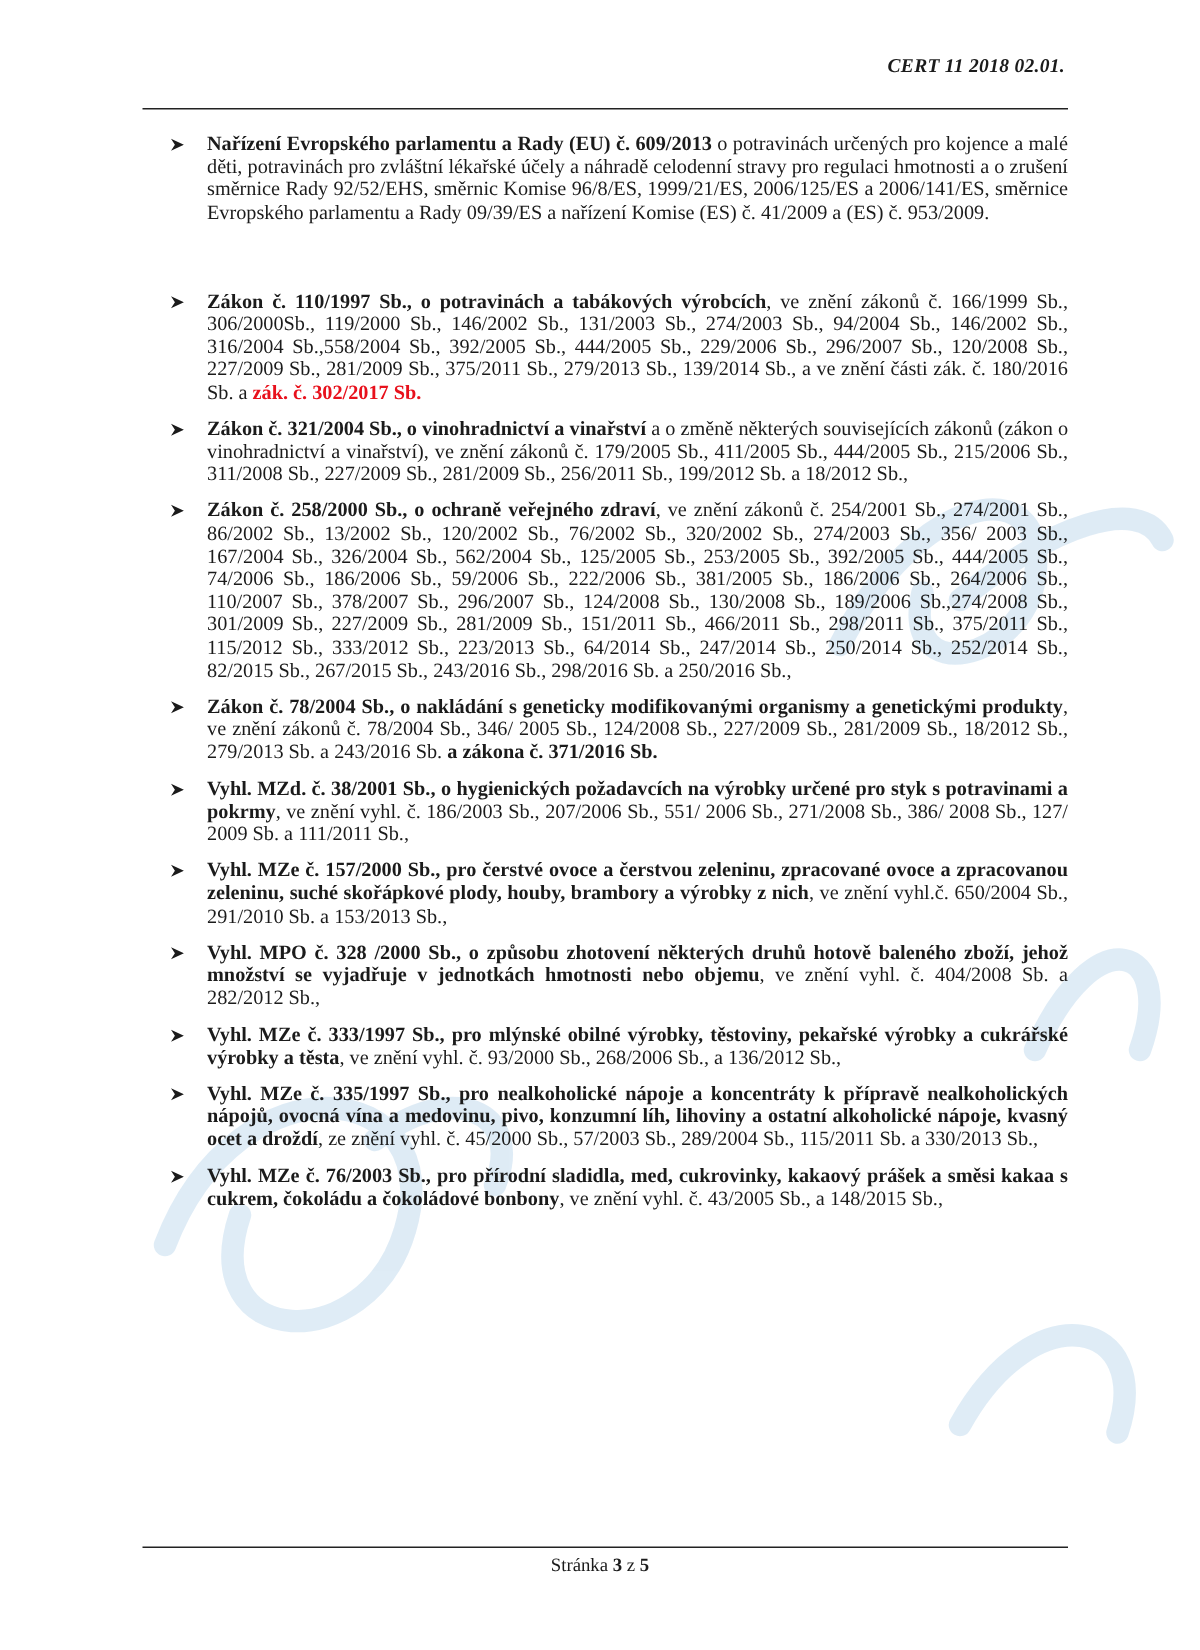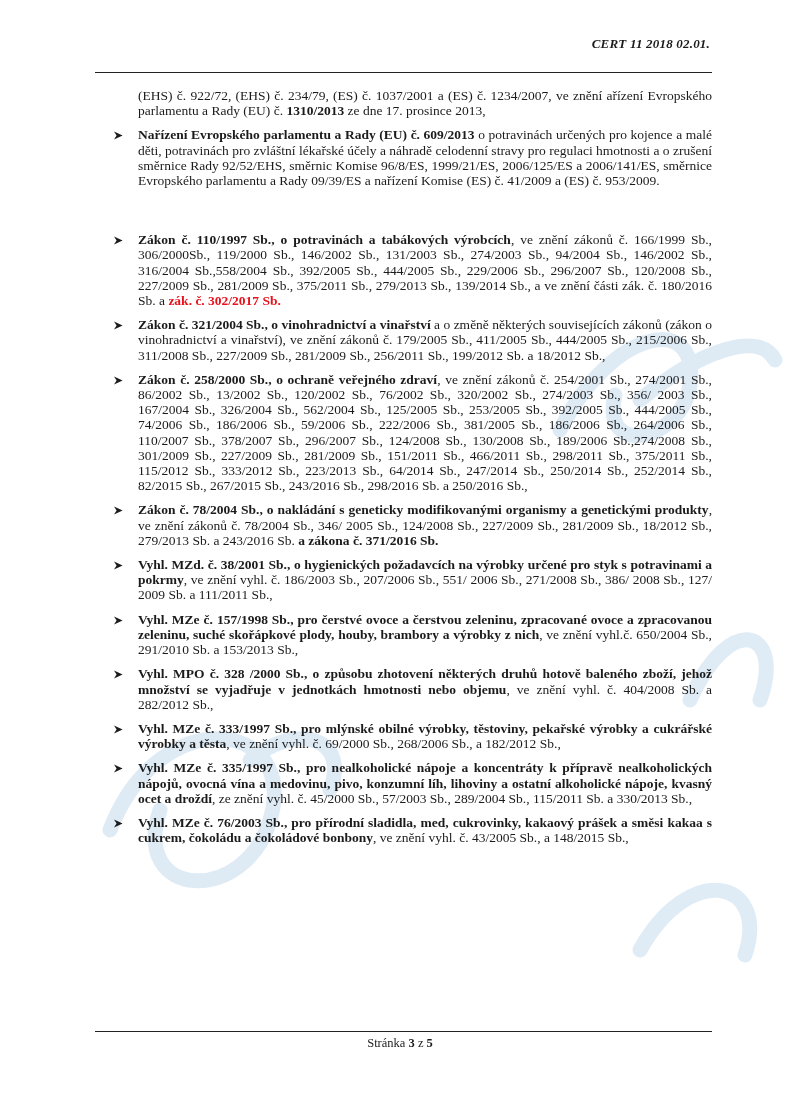--- a/index.html
+++ b/index.html
@@ -87,48 +87,47 @@
       <path d="M250 760 C 300 720, 350 740, 330 790"></path>
       <path d="M690 700 C 730 610, 785 630, 760 700"></path>
       <path d="M640 950 C 690 860, 770 880, 745 955"></path>
     </g>
   </svg>
 
   <div class="doc-header">CERT 11 2018 02.01.</div>
   <div class="header-rule"></div>
 
   <div class="content">
-      <div class="block"><span><span>(EHS) č. 922/72, (EHS) č. 234/79, (ES) č. 1037/2001 a (ES) č. 1234/2007, ve znění ařízení Evropského parlamentu a Rady (EU) č. </span><span class="b">1310/2013</span><span> ze dne 17. prosince 2013,</span></span></div>
       <div class="block"><span class="bullet"><svg width="11" height="11" viewBox="0 0 11 11">
             <path d="M1 1.5 L9.6 5.5 L1 9.5 L3.6 5.5 Z" fill="#1b1b1b"></path>
           </svg></span><span><span class="b">Nařízení Evropského parlamentu a Rady (EU) č. 609/2013</span><span> o potravinách určených pro kojence a malé děti, potravinách pro zvláštní lékařské účely a náhradě celodenní stravy pro regulaci hmotnosti a o zrušení směrnice Rady 92/52/EHS, směrnic Komise 96/8/ES, 1999/21/ES, 2006/125/ES a 2006/141/ES, směrnice Evropského parlamentu a Rady 09/39/ES a nařízení Komise (ES) č. 41/2009 a (ES) č. 953/2009.</span></span></div>
       <div class="block gap-large"><span class="bullet"><svg width="11" height="11" viewBox="0 0 11 11">
             <path d="M1 1.5 L9.6 5.5 L1 9.5 L3.6 5.5 Z" fill="#1b1b1b"></path>
           </svg></span><span><span class="b">Zákon č. 110/1997 Sb., o potravinách a tabákových výrobcích</span><span>, ve znění zákonů č. 166/1999 Sb., 306/2000Sb., 119/2000 Sb., 146/2002 Sb., 131/2003 Sb., 274/2003 Sb., 94/2004 Sb., 146/2002 Sb., 316/2004 Sb.,558/2004 Sb., 392/2005 Sb., 444/2005 Sb., 229/2006 Sb., 296/2007 Sb., 120/2008 Sb., 227/2009 Sb., 281/2009 Sb., 375/2011 Sb., 279/2013 Sb., 139/2014 Sb., a ve znění části zák. č. 180/2016 Sb. a </span><span class="b" style="color: rgb(232, 17, 28);">zák. č. 302/2017 Sb.</span></span></div>
       <div class="block"><span class="bullet"><svg width="11" height="11" viewBox="0 0 11 11">
             <path d="M1 1.5 L9.6 5.5 L1 9.5 L3.6 5.5 Z" fill="#1b1b1b"></path>
           </svg></span><span><span class="b">Zákon č. 321/2004 Sb., o vinohradnictví a vinařství</span><span> a o změně některých souvisejících zákonů (zákon o vinohradnictví a vinařství), ve znění zákonů č. 179/2005 Sb., 411/2005 Sb., 444/2005 Sb., 215/2006 Sb., 311/2008 Sb., 227/2009 Sb., 281/2009 Sb., 256/2011 Sb., 199/2012 Sb. a 18/2012 Sb.,</span></span></div>
       <div class="block"><span class="bullet"><svg width="11" height="11" viewBox="0 0 11 11">
             <path d="M1 1.5 L9.6 5.5 L1 9.5 L3.6 5.5 Z" fill="#1b1b1b"></path>
           </svg></span><span><span class="b">Zákon č. 258/2000 Sb., o ochraně veřejného zdraví</span><span>, ve znění zákonů č. 254/2001 Sb., 274/2001 Sb., 86/2002 Sb., 13/2002 Sb., 120/2002 Sb., 76/2002 Sb., 320/2002 Sb., 274/2003 Sb., 356/ 2003 Sb., 167/2004 Sb., 326/2004 Sb., 562/2004 Sb., 125/2005 Sb., 253/2005 Sb., 392/2005 Sb., 444/2005 Sb., 74/2006 Sb., 186/2006 Sb., 59/2006 Sb., 222/2006 Sb., 381/2005 Sb., 186/2006 Sb., 264/2006 Sb., 110/2007 Sb., 378/2007 Sb., 296/2007 Sb., 124/2008 Sb., 130/2008 Sb., 189/2006 Sb.,274/2008 Sb., 301/2009 Sb., 227/2009 Sb., 281/2009 Sb., 151/2011 Sb., 466/2011 Sb., 298/2011 Sb., 375/2011 Sb., 115/2012 Sb., 333/2012 Sb., 223/2013 Sb., 64/2014 Sb., 247/2014 Sb., 250/2014 Sb., 252/2014 Sb., 82/2015 Sb., 267/2015 Sb., 243/2016 Sb., 298/2016 Sb. a 250/2016 Sb.,</span></span></div>
       <div class="block"><span class="bullet"><svg width="11" height="11" viewBox="0 0 11 11">
             <path d="M1 1.5 L9.6 5.5 L1 9.5 L3.6 5.5 Z" fill="#1b1b1b"></path>
           </svg></span><span><span class="b">Zákon č. 78/2004 Sb., o nakládání s geneticky modifikovanými organismy a genetickými produkty</span><span>, ve znění zákonů č. 78/2004 Sb., 346/ 2005 Sb., 124/2008 Sb., 227/2009 Sb., 281/2009 Sb., 18/2012 Sb., 279/2013 Sb. a 243/2016 Sb. </span><span class="b">a zákona č. 371/2016 Sb.</span></span></div>
       <div class="block"><span class="bullet"><svg width="11" height="11" viewBox="0 0 11 11">
             <path d="M1 1.5 L9.6 5.5 L1 9.5 L3.6 5.5 Z" fill="#1b1b1b"></path>
           </svg></span><span><span class="b">Vyhl. MZd. č. 38/2001 Sb., o hygienických požadavcích na výrobky určené pro styk s potravinami a pokrmy</span><span>, ve znění vyhl. č. 186/2003 Sb., 207/2006 Sb., 551/ 2006 Sb., 271/2008 Sb., 386/ 2008 Sb., 127/ 2009 Sb. a 111/2011 Sb.,</span></span></div>
       <div class="block"><span class="bullet"><svg width="11" height="11" viewBox="0 0 11 11">
             <path d="M1 1.5 L9.6 5.5 L1 9.5 L3.6 5.5 Z" fill="#1b1b1b"></path>
-          </svg></span><span><span class="b">Vyhl. MZe č. 157/1998 Sb., pro čerstvé ovoce a čerstvou zeleninu, zpracované ovoce a zpracovanou zeleninu, suché skořápkové plody, houby, brambory a výrobky z nich</span><span>, ve znění vyhl.č. 650/2004 Sb., 291/2010 Sb. a 153/2013 Sb.,</span></span></div>
+          </svg></span><span><span class="b">Vyhl. MZe č. 157/2000 Sb., pro čerstvé ovoce a čerstvou zeleninu, zpracované ovoce a zpracovanou zeleninu, suché skořápkové plody, houby, brambory a výrobky z nich</span><span>, ve znění vyhl.č. 650/2004 Sb., 291/2010 Sb. a 153/2013 Sb.,</span></span></div>
       <div class="block"><span class="bullet"><svg width="11" height="11" viewBox="0 0 11 11">
             <path d="M1 1.5 L9.6 5.5 L1 9.5 L3.6 5.5 Z" fill="#1b1b1b"></path>
           </svg></span><span><span class="b">Vyhl. MPO č. 328 /2000 Sb., o způsobu zhotovení některých druhů hotově baleného zboží, jehož množství se vyjadřuje v jednotkách hmotnosti nebo objemu</span><span>, ve znění vyhl. č. 404/2008 Sb. a 282/2012 Sb.,</span></span></div>
       <div class="block"><span class="bullet"><svg width="11" height="11" viewBox="0 0 11 11">
             <path d="M1 1.5 L9.6 5.5 L1 9.5 L3.6 5.5 Z" fill="#1b1b1b"></path>
-          </svg></span><span><span class="b">Vyhl. MZe č. 333/1997 Sb., pro mlýnské obilné výrobky, těstoviny, pekařské výrobky a cukrářské výrobky a těsta</span><span>, ve znění vyhl. č. 69/2000 Sb., 268/2006 Sb., a 182/2012 Sb.,</span></span></div>
+          </svg></span><span><span class="b">Vyhl. MZe č. 333/1997 Sb., pro mlýnské obilné výrobky, těstoviny, pekařské výrobky a cukrářské výrobky a těsta</span><span>, ve znění vyhl. č. 93/2000 Sb., 268/2006 Sb., a 136/2012 Sb.,</span></span></div>
       <div class="block"><span class="bullet"><svg width="11" height="11" viewBox="0 0 11 11">
             <path d="M1 1.5 L9.6 5.5 L1 9.5 L3.6 5.5 Z" fill="#1b1b1b"></path>
           </svg></span><span><span class="b">Vyhl. MZe č. 335/1997 Sb., pro nealkoholické nápoje a koncentráty k přípravě nealkoholických nápojů, ovocná vína a medovinu, pivo, konzumní líh, lihoviny a ostatní alkoholické nápoje, kvasný ocet a droždí</span><span>, ze znění vyhl. č. 45/2000 Sb., 57/2003 Sb., 289/2004 Sb., 115/2011 Sb. a 330/2013 Sb.,</span></span></div>
       <div class="block"><span class="bullet"><svg width="11" height="11" viewBox="0 0 11 11">
             <path d="M1 1.5 L9.6 5.5 L1 9.5 L3.6 5.5 Z" fill="#1b1b1b"></path>
           </svg></span><span><span class="b">Vyhl. MZe č. 76/2003 Sb., pro přírodní sladidla, med, cukrovinky, kakaový prášek a směsi kakaa s cukrem, čokoládu a čokoládové bonbony</span><span>, ve znění vyhl. č. 43/2005 Sb., a 148/2015 Sb.,</span></span></div>
     </div>
 
   <div class="footer-rule"></div>
   <div class="footer-text"><span>Stránka </span><span class="b">3</span><span> z </span><span class="b">5</span></div>

